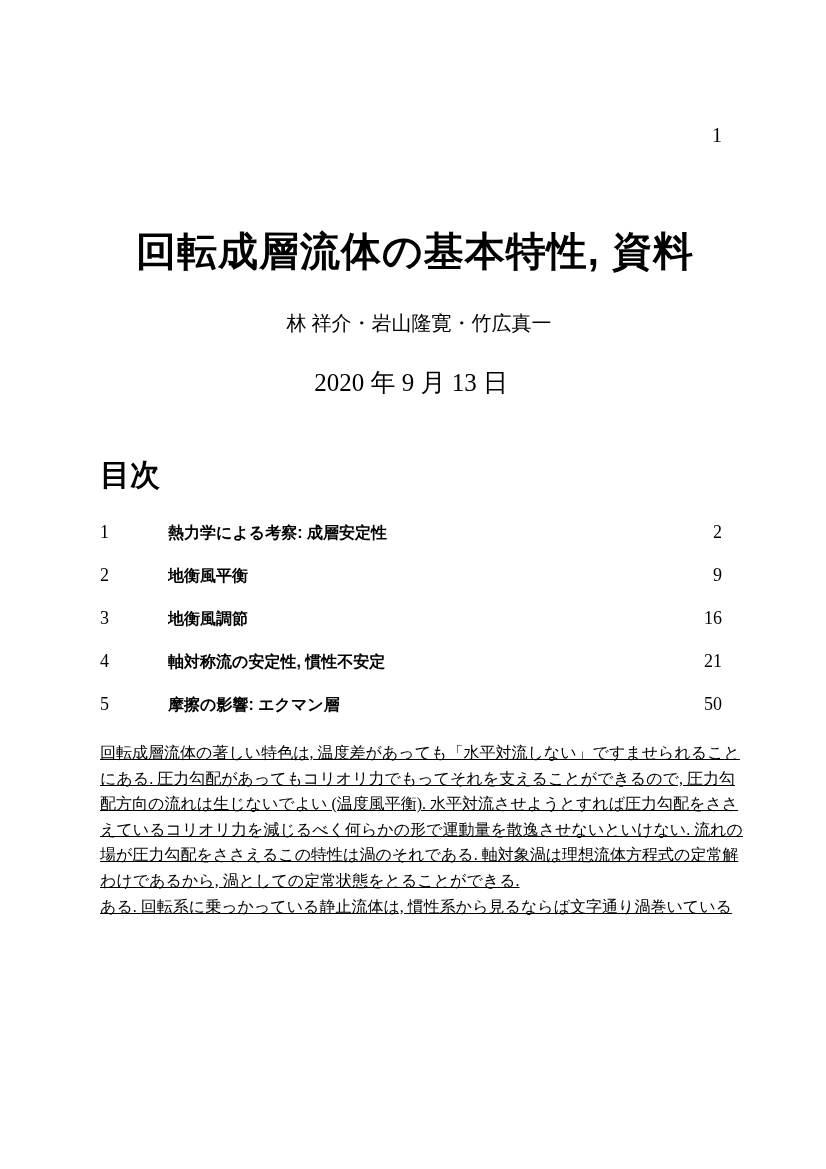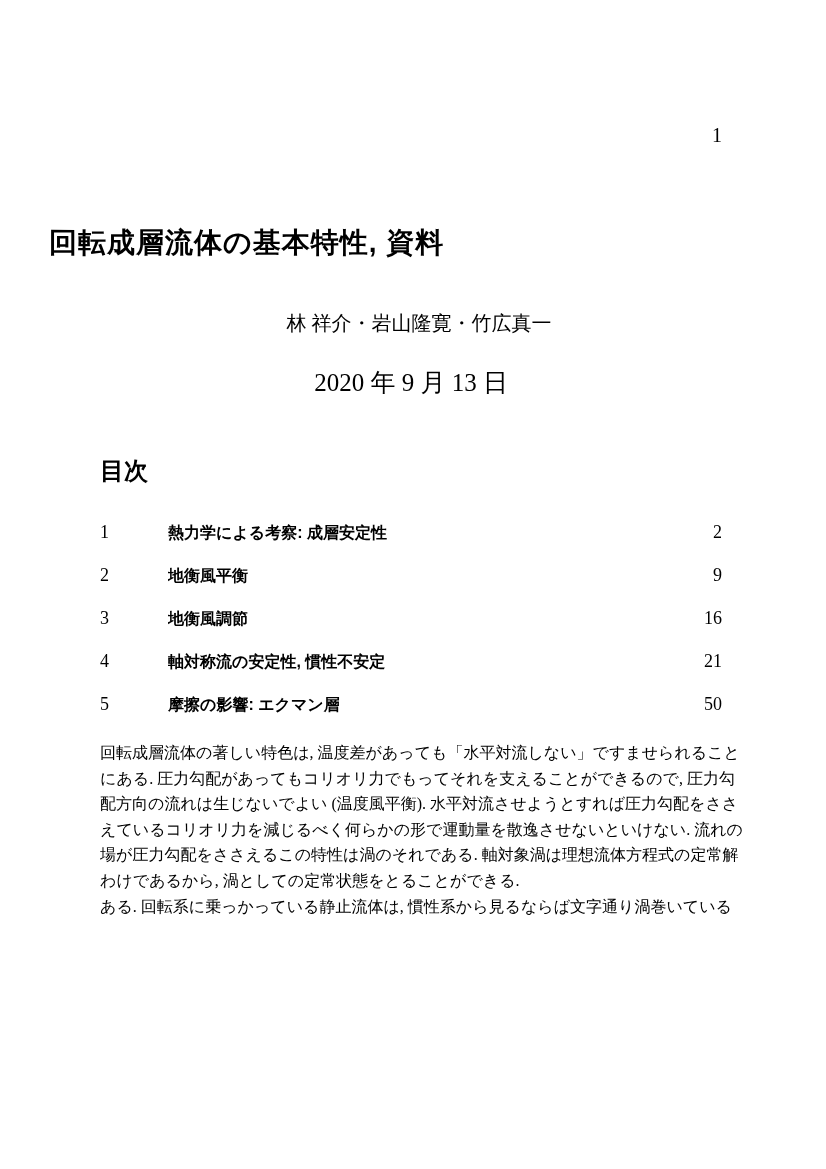--- a/index.html
+++ b/index.html
@@ -21,23 +21,24 @@
     top: 124px;
     left: 100px;
     right: 104px;
     text-align: right;
     font-size: 20px;
     font-family: "Liberation Serif", "DejaVu Serif", serif;
   }
   .doc-title {
     position: absolute;
     top: 224px;
-    left: 49px;
+    left: 68px;
     right: 64px;
-    font-size: 28px;
+    text-align: center;
+    font-size: 40px;
     font-weight: bold;
     font-family: "Liberation Sans", "DejaVu Sans", sans-serif;
     letter-spacing: 1px;
     white-space: nowrap;
   }
   .doc-authors {
     position: absolute;
     top: 310px;
     left: 100px;
     right: 88px;
@@ -53,21 +54,21 @@
     right: 104px;
     text-align: center;
     font-size: 25px;
     font-family: "Liberation Serif", "DejaVu Serif", serif;
     white-space: nowrap;
   }
   .toc-heading {
     position: absolute;
     top: 455px;
     left: 100px;
-    font-size: 24px;
+    font-size: 30px;
     font-weight: bold;
     font-family: "Liberation Sans", "DejaVu Sans", sans-serif;
   }
   .toc {
     position: absolute;
     top: 522px;
     left: 100px;
     right: 104px;
   }
   .toc-entry {
@@ -97,20 +98,21 @@
     font-family: "Liberation Serif", "DejaVu Serif", serif;
   }
   .body-paragraph {
     position: absolute;
     top: 740px;
     left: 100px;
     width: 622px;
     font-size: 16px;
     line-height: 25.6px;
     font-family: "Liberation Serif", "DejaVu Serif", serif;
+    text-decoration: underline;
   }
   .para-line {
     text-align: justify;
     text-align-last: justify;
     white-space: nowrap;
   }
   .para-line.last {
     text-align-last: left;
   }
 </style>

